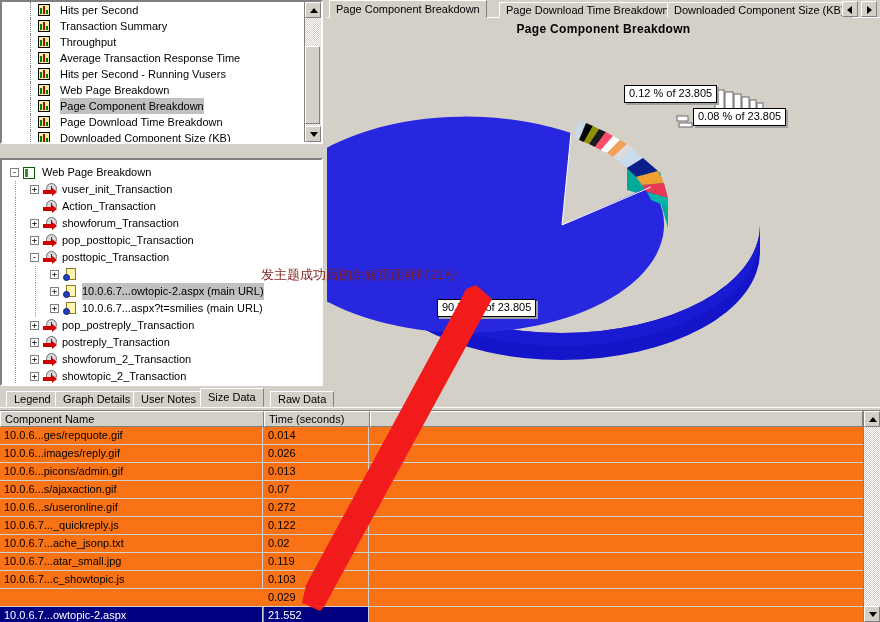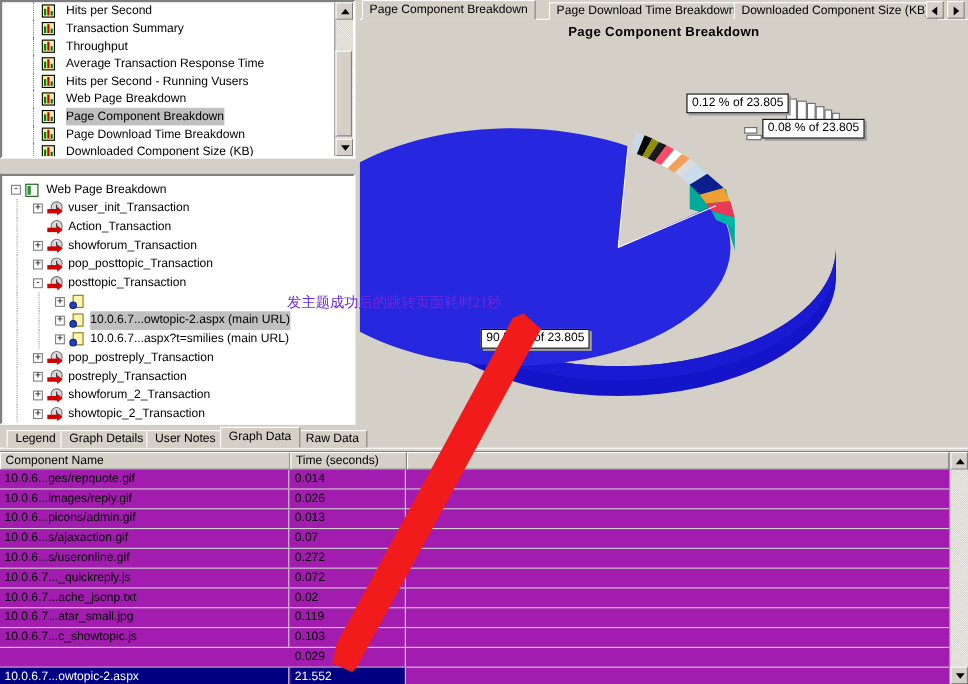--- a/index.html
+++ b/index.html
@@ -75,22 +75,22 @@
   .ic-trans .arrow{position:absolute;left:0;top:7px;width:10px;height:4px;background:#d00000;}
   .ic-trans .arrow:after{content:"";position:absolute;left:9px;top:-2px;width:0;height:0;border-top:4px solid transparent;border-bottom:4px solid transparent;border-left:5px solid #d00000;}
   .ic-page{position:absolute;top:2px;width:15px;height:13px;}
   .ic-page .pg{position:absolute;left:3px;top:0;width:10px;height:12px;background:#fff5b0;border:1px solid #8a7a20;box-sizing:border-box;}
   .ic-page .globe{position:absolute;left:0;top:6px;width:7px;height:7px;border-radius:50%;background:#2040c0;border:1px solid #102070;box-sizing:border-box;}
   .bt-label{position:absolute;white-space:nowrap;font-size:11px;line-height:17px;top:0;}
   .bt-label.sel{background:#c0c0c0;}
 
   
   #annotation-text{
-    position:absolute;left:261px;top:267px;color:#6d28d9;font-size:13px;
-    font-family:Liberation Serif, serif;white-space:nowrap;z-index:40;line-height:16px;
+    position:absolute;left:261px;top:267px;color:#7f1d1d;font-size:13px;
+    font-family:Liberation Sans, sans-serif;white-space:nowrap;z-index:40;line-height:16px;
   }
   
   #annotation-arrow{position:absolute;left:280px;top:285px;width:230px;height:330px;z-index:35;pointer-events:none;}
 
   
   #chart-panel{
     position:absolute;left:327px;top:0;width:553px;height:386px;
     background:#d4d0c8;overflow:hidden;
   }
   .tabstrip{position:absolute;left:0;top:0;right:0;height:18px;}
@@ -127,21 +127,21 @@
   #btab-underline{position:absolute;left:0;right:0;top:19px;height:1px;background:#ffffff;}
 
   #grid{
     position:absolute;left:0;top:22px;width:880px;height:212px;
     background:#ffffff;border-top:1px solid #808080;box-sizing:border-box;overflow:hidden;
   }
   .gridhdr{position:absolute;left:0;top:0;right:17px;height:16px;background:#d4d0c8;}
   .hcell{position:absolute;top:0;height:16px;line-height:15px;padding-left:4px;
     background:#d4d0c8;border:1px solid;border-color:#ffffff #808080 #808080 #ffffff;
     box-sizing:border-box;font-size:11px;white-space:nowrap;overflow:hidden;}
-  .gridbody{position:absolute;left:0;top:16px;right:17px;bottom:0;overflow:hidden;background:#a21caf;text-decoration:underline;}
+  .gridbody{position:absolute;left:0;top:16px;right:17px;bottom:0;overflow:hidden;background:#f97316;text-decoration:underline;}
   .grow{position:relative;height:17px;line-height:16px;border-bottom:1px solid #d0d0d0;}
   .grow .c1{position:absolute;left:0;top:0;width:263px;height:17px;padding-left:4px;box-sizing:border-box;
     border-right:1px solid #d0d0d0;white-space:nowrap;overflow:hidden;font-size:11px;}
   .grow .c2{position:absolute;left:264px;top:0;width:105px;height:17px;padding-left:4px;box-sizing:border-box;
     border-right:1px solid #d0d0d0;white-space:nowrap;overflow:hidden;font-size:11px;}
   .grow .crest{position:absolute;left:370px;top:0;right:0;height:17px;border-right:0;}
   .grow.selected .c1,.grow.selected .c2{background:#000080;color:#ffffff;}
   .grow.selected .c1{background:#000080;}
 </style>
 </head>
@@ -415,21 +415,21 @@
     <div class="callout" style="left:110px;top:299px;">
       <span>90.54 % of 23.805</span>
     </div>
   </div>
 
   <div id="bottom-panel">
     <div id="btab-underline"></div>
     <div class="btab" style="left:6px;"><span>Legend</span></div>
     <div class="btab" style="left:55px;"><span>Graph Details</span></div>
     <div class="btab" style="left:133px;"><span>User Notes</span></div>
-    <div class="btab active" style="left:200px;"><span>Graph Data</span></div>
+    <div class="btab active" style="left:200px;"><span>Size Data</span></div>
     <div class="btab" style="left:270px;"><span>Raw Data</span></div>
 
     <div id="grid">
       <div class="gridhdr">
         <div class="hcell" style="left:0;width:264px;">
           <span>Component Name</span>
         </div>
         <div class="hcell" style="left:264px;width:106px;">
           <span>Time (seconds)</span>
         </div>
@@ -456,21 +456,21 @@
             <div class="c2">0.07</div>
             <div class="crest"></div>
           </div>
           <div class="grow">
             <div class="c1">10.0.6...s/useronline.gif</div>
             <div class="c2">0.272</div>
             <div class="crest"></div>
           </div>
           <div class="grow">
             <div class="c1">10.0.6.7..._quickreply.js</div>
-            <div class="c2">0.072</div>
+            <div class="c2">0.122</div>
             <div class="crest"></div>
           </div>
           <div class="grow">
             <div class="c1">10.0.6.7...ache_jsonp.txt</div>
             <div class="c2">0.02</div>
             <div class="crest"></div>
           </div>
           <div class="grow">
             <div class="c1">10.0.6.7...atar_small.jpg</div>
             <div class="c2">0.119</div>

